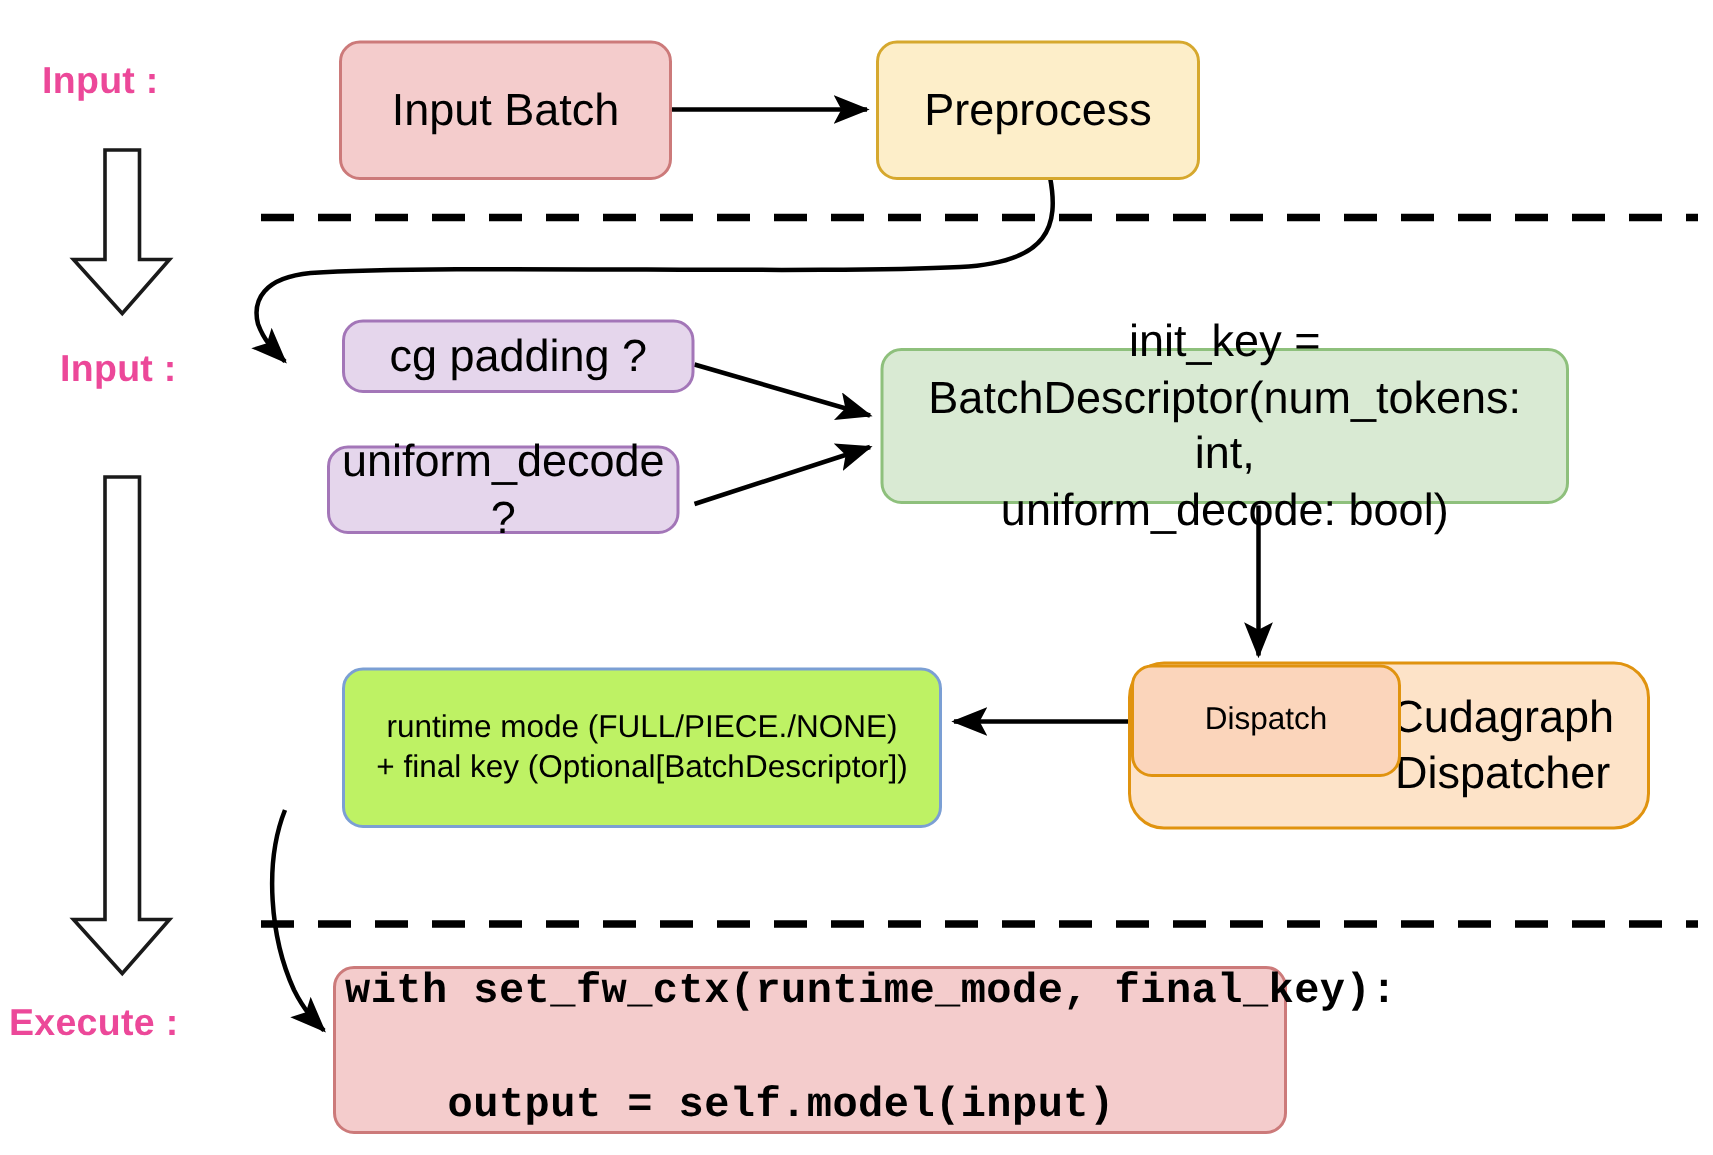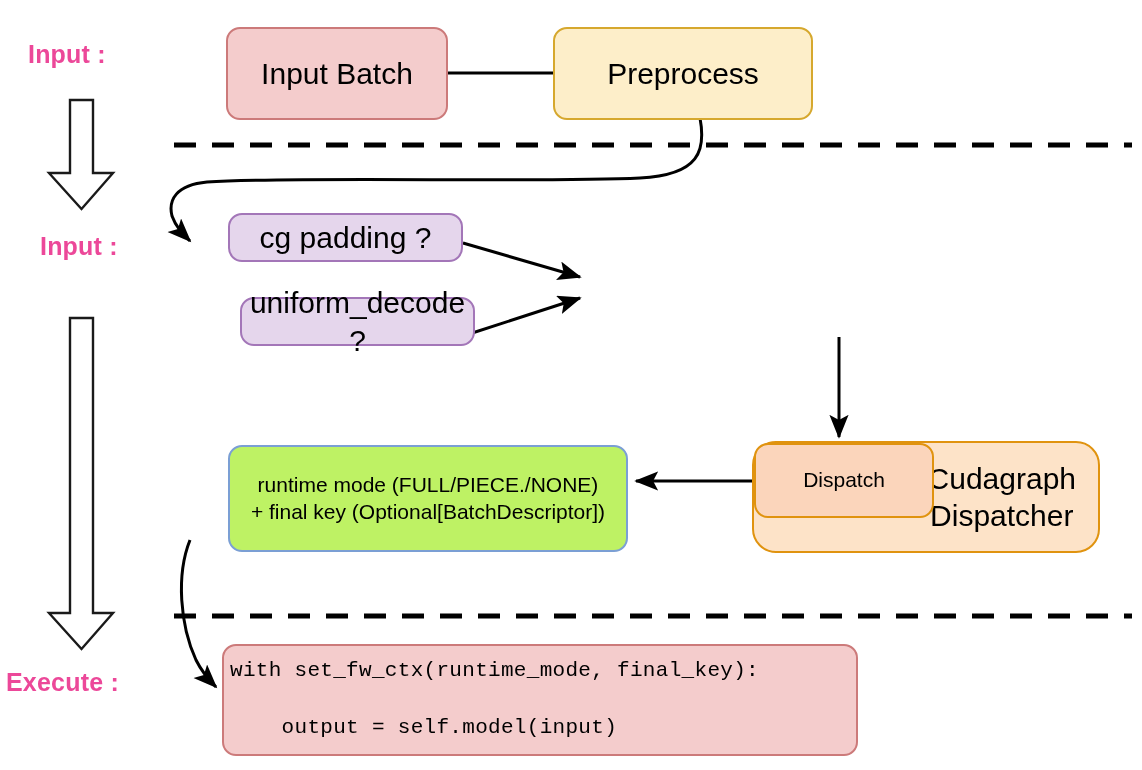--- a/index.html
+++ b/index.html
@@ -48,26 +48,27 @@
   .node.pink   { background: #f4cccc; border-color: #cc7a7a; }
   .node.yellow { background: #fdeec9; border-color: #d6a82e; }
   .node.purple { background: #e5d6ec; border-color: #a376b8; }
   .node.green  { background: #d9ead3; border-color: #8ec07c; }
   .node.blue   { background: #bef264; border-color: #7b9fd4; }
   .node.orange-outer { background: #fde3c8; border-color: #e0930f; border-radius: 24px; }
   .node.orange-inner { background: #fbd5bb; border-color: #e0930f; }
   .node.code {
     background: #f4cccc; border-color: #cc7a7a;
     font-family: "Liberation Mono", "DejaVu Sans Mono", monospace;
-    font-size: 21px;
+    font-size: 28px;
     justify-content: flex-start;
     text-align: left;
     letter-spacing: .3px;
     line-height: 1.35;
     padding: 0 6px;
+    font-weight: bold;
   }
   .node.code .code-text { white-space: pre; display: block; }
 </style>
 </head>
 <body>
 
 <div id="canvas">
 
   <svg class="layer" viewBox="0 0 1142 770">
     <defs>
@@ -98,26 +99,28 @@
 
     <path d="M190,540 C 176,575 180,625 196,660 C 203,674 210,681 216,687" fill="none" stroke="#000" stroke-width="3" marker-end="url(#ah)"></path>
   </svg>
 
   <div class="stage-label" style="left:28px; top:40px;">Input :</div>
   <div class="stage-label" style="left:40px; top:232px;">Input :</div>
   <div class="stage-label" style="left:6px; top:668px;">Execute :</div>
 
   <div class="node pink" style="left:226px; top:27px; width:222px; height:93px;">Input Batch</div>
 
-  <div class="node yellow" style="left:553px; top:27px; width:260px; height:93px;">Preprocess</div>
+  <div class="node yellow" style="left:584px; top:27px; width:216px; height:93px;">Preprocess</div>
 
   <div class="node purple" style="left:228px; top:213px; width:235px; height:49px;">cg padding ?</div>
 
-  <div class="node purple" style="left:240px; top:297px; width:235px; height:49px;">uniform_decode ?</div>
+  <div class="node purple" style="left:218px; top:297px; width:235px; height:59px;">uniform_decode ?</div>
 
+  <div class="node green" style="left:587px; top:232px; width:459px; height:104px;">init_key = BatchDescriptor(num_tokens: int,
+uniform_decode: bool)</div>
 
   <div class="node orange-outer" style="left:752px; top:441px; width:348px; height:112px; justify-content:flex-end; padding-right:22px;">Cudagraph
 Dispatcher</div>
 
   <div class="node orange-inner" style="left:754px; top:443px; width:180px; height:75px; font-size:21px;">Dispatch</div>
 
   <div class="node blue" style="left:228px; top:445px; width:400px; height:107px; font-size:21px;">runtime mode (FULL/PIECE./NONE)
 + final key (Optional[BatchDescriptor])</div>
 
   <div class="node code" style="left:222px; top:644px; width:636px; height:112px;">

